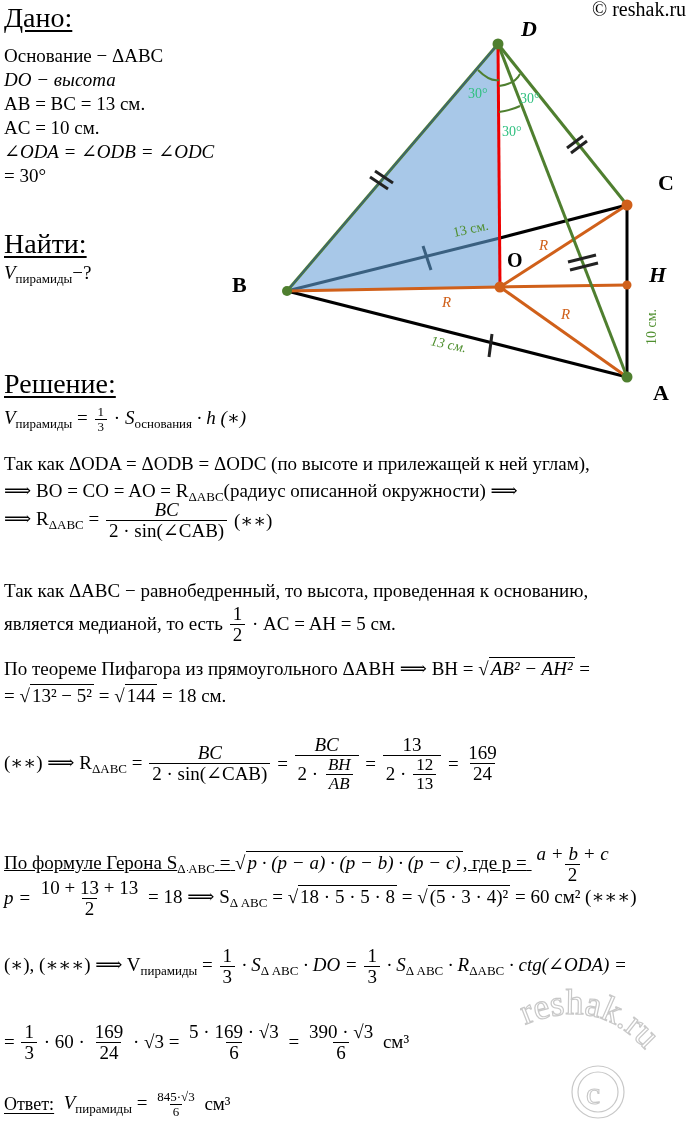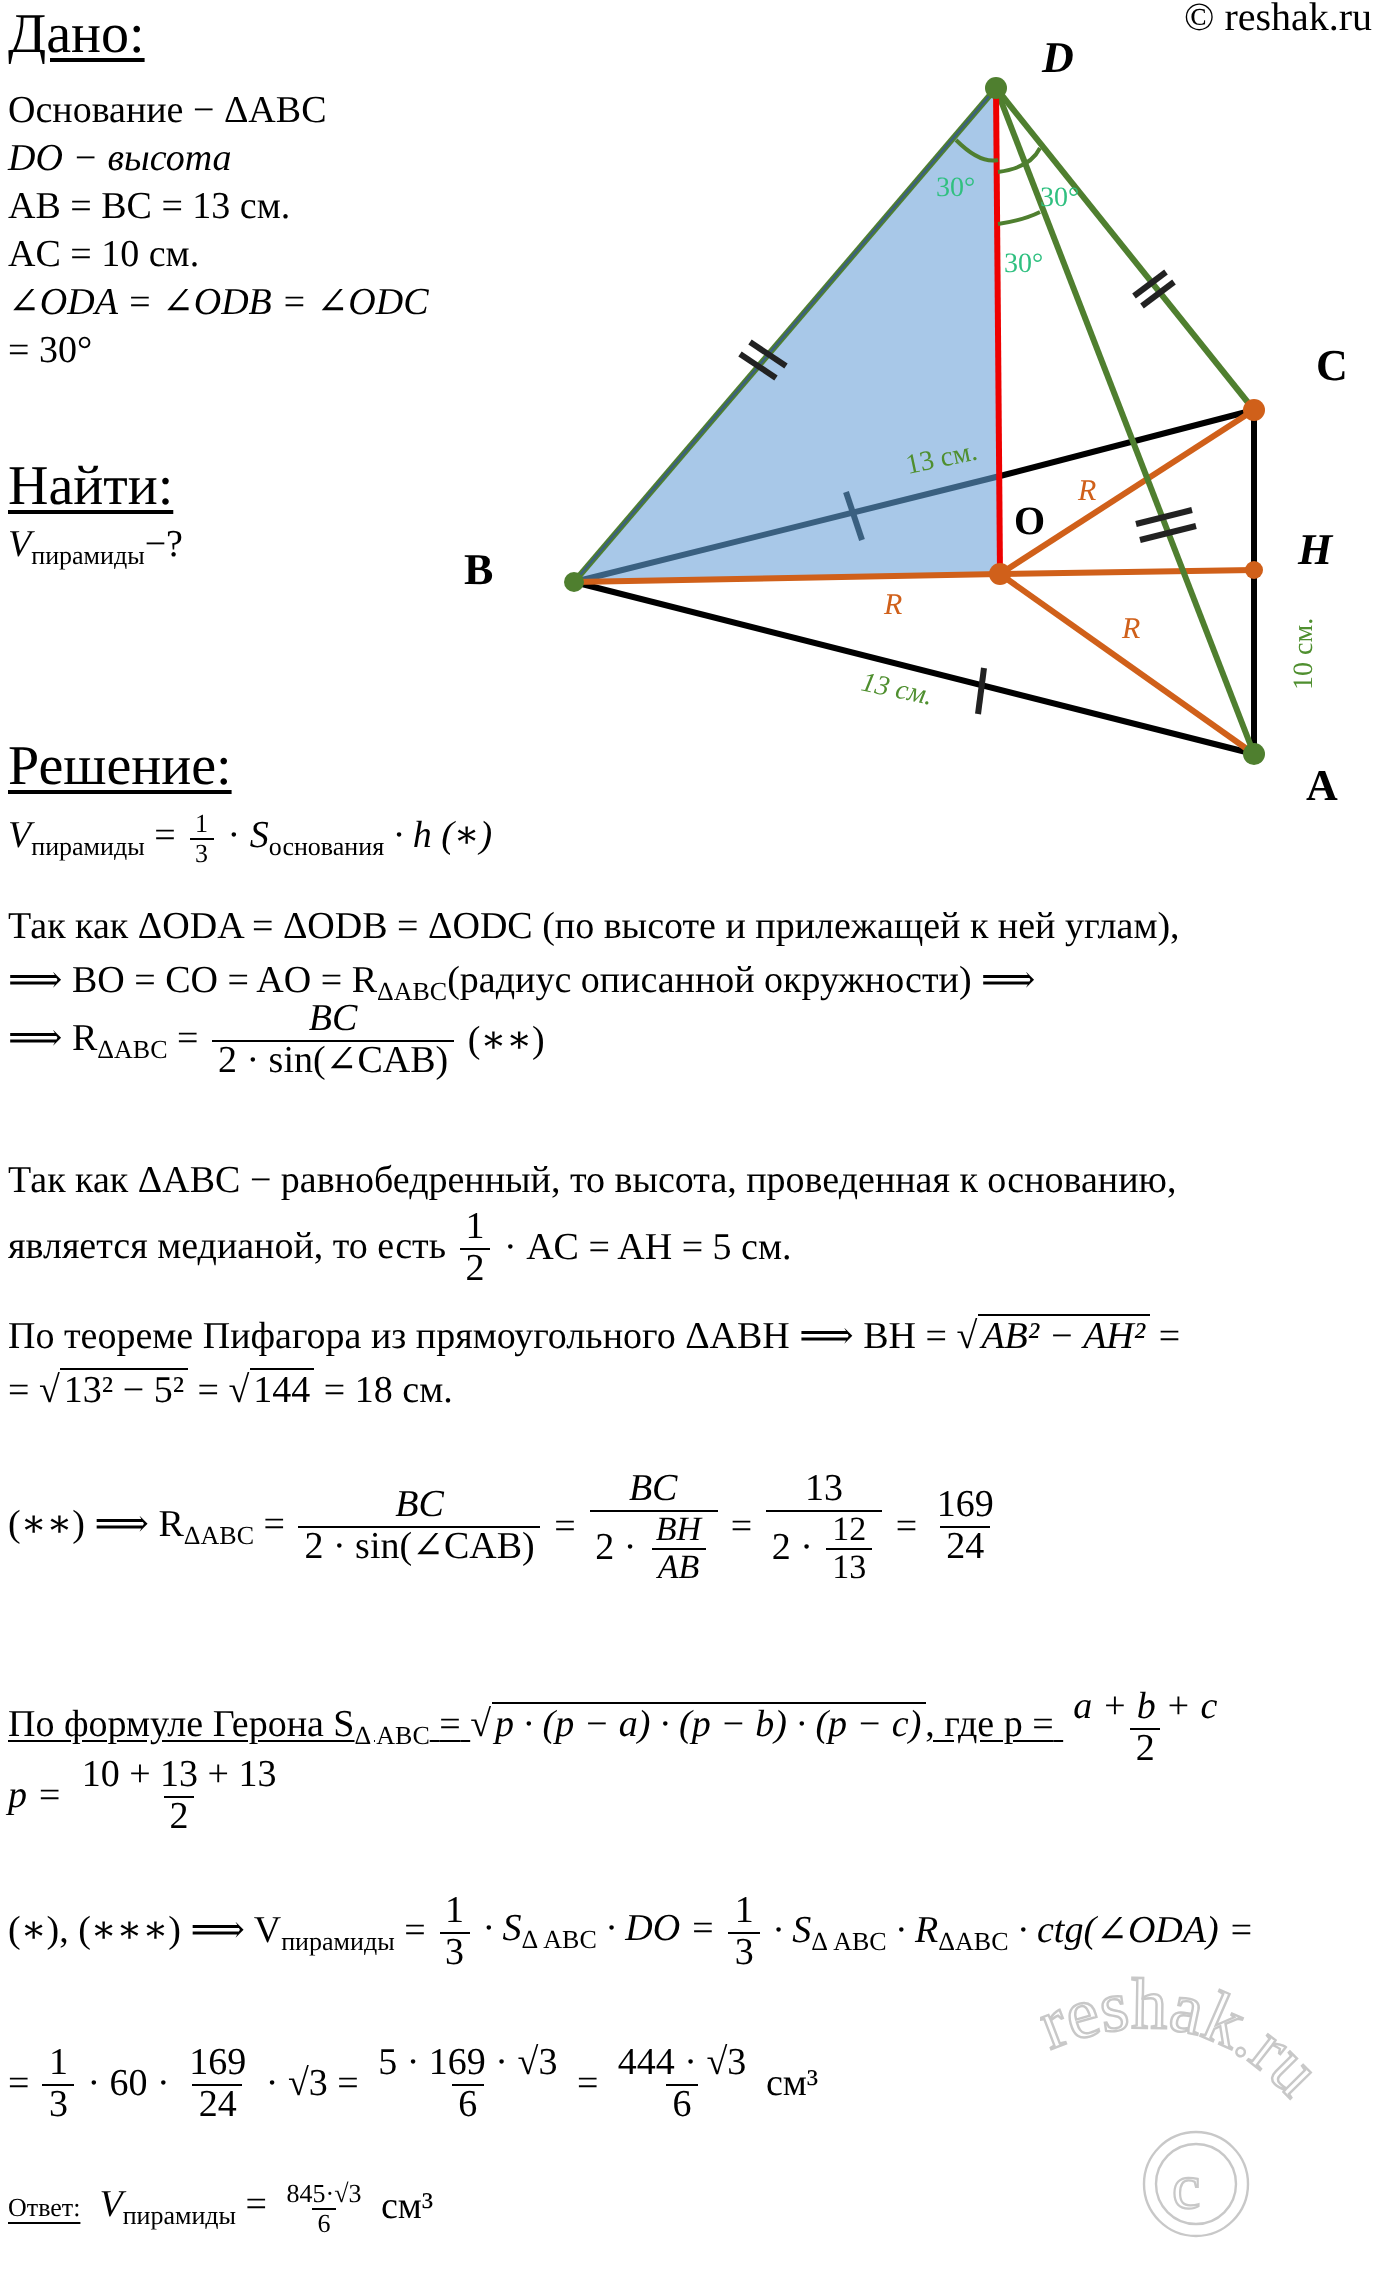--- a/index.html
+++ b/index.html
@@ -196,20 +196,25 @@
       <span class="num i">a + b + c</span>
       <span class="den">2</span>
     </span>
 </div>
 <div class="abs" style="left:4px; top:878px;">
   <span class="i" style="vertical-align:middle;">p =</span>
   <span class="frac">
       <span class="num">10 + 13 + 13</span>
       <span class="den">2</span>
     </span>
+  <span style="vertical-align:middle;"><span>= 18 ⟹ S</span><span class="sub">Δ ABC</span> <span>=</span>
+  <span class="sqrt">√<span class="rad">18 · 5 · 5 · 8</span></span>
+  <span>=</span>
+  <span class="sqrt">√<span class="rad">(5 · 3 · 4)²</span></span>
+  <span>= 60 см² (∗∗∗)</span></span>
 </div>
 
 <div class="abs" style="left:4px; top:946px;">
   <span style="vertical-align:middle;"><span>(∗), (∗∗∗) ⟹ V</span><span class="sub">пирамиды</span> <span>=</span></span>
   <span class="frac">
       <span class="num">1</span>
       <span class="den">3</span>
     </span>
   <span style="vertical-align:middle;"><span class="i">· S</span><span class="sub">Δ ABC</span> <span class="i">· DO =</span></span>
   <span class="frac">
@@ -229,28 +234,28 @@
       <span class="num">169</span>
       <span class="den">24</span>
     </span>
   <span style="vertical-align:middle;">· √3 =</span>
   <span class="frac">
       <span class="num">5 · 169 · √3</span>
       <span class="den">6</span>
     </span>
   <span style="vertical-align:middle;">=</span>
   <span class="frac">
-      <span class="num">444 · √3</span>
+      <span class="num">390 · √3</span>
       <span class="den">6</span>
     </span>
   <span style="vertical-align:middle;">см³</span>
 </div>
 
 <div class="abs" style="left:4px; top:1090px;">
-  <span class="u" style="vertical-align:middle; font-size:13px;">Ответ:</span>
+  <span class="u" style="vertical-align:middle; font-size:18px;">Ответ:</span>
   &nbsp;<span style="vertical-align:middle;"><span class="i">V</span><span class="sub">пирамиды</span> <span>=</span></span>
   <span class="frac small">
       <span class="num">845·√3</span>
       <span class="den">6</span>
     </span>
   <span style="vertical-align:middle;">см³</span>
 </div>
 
 <svg class="watermark" viewBox="0 0 180 155">
   <defs>

